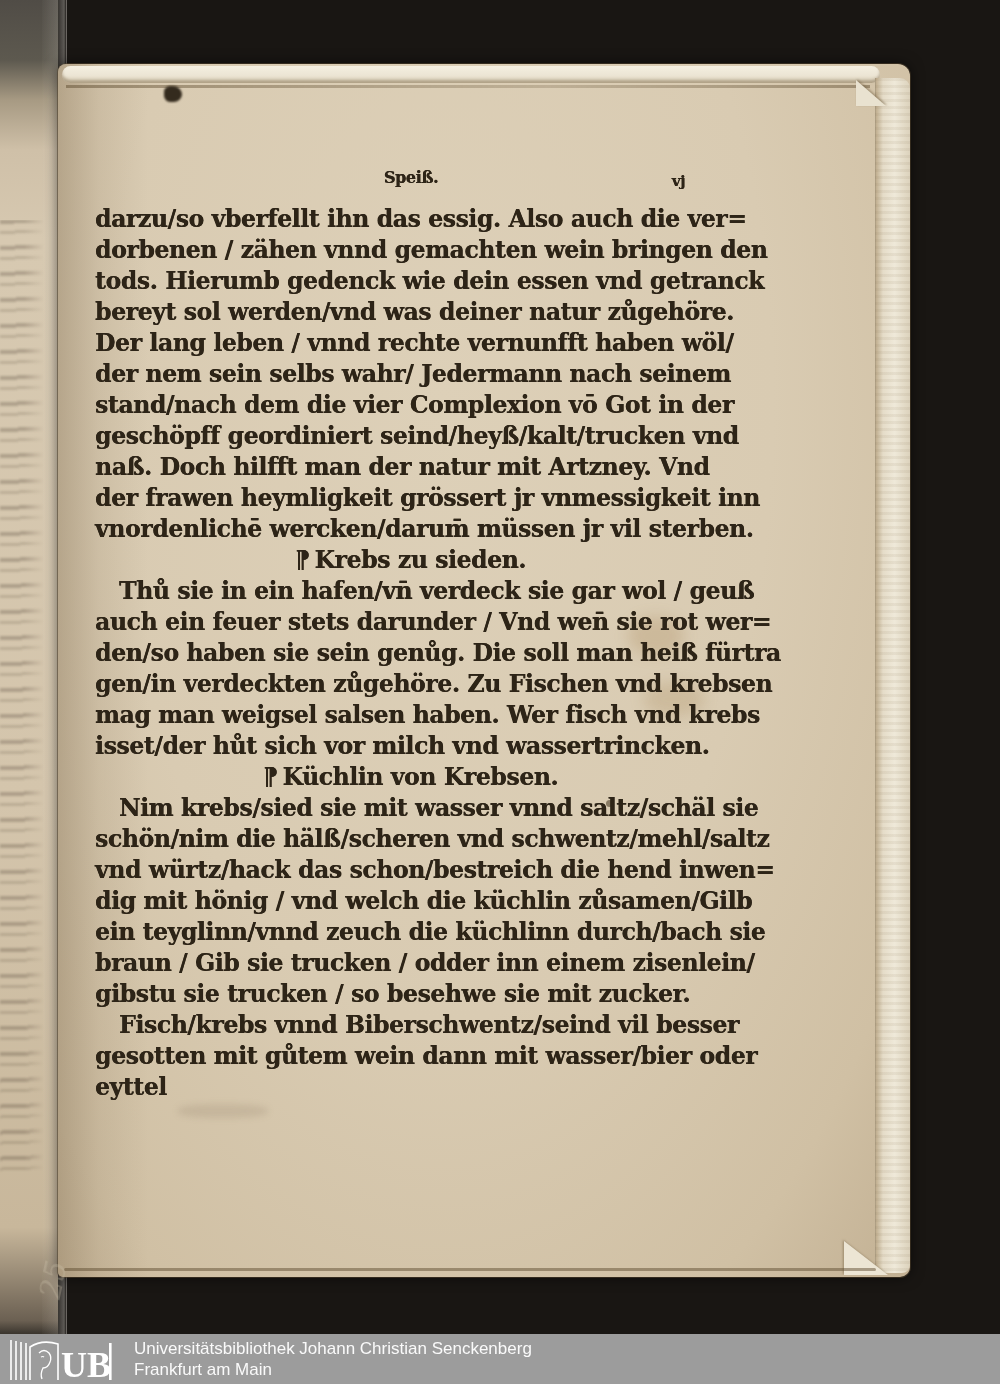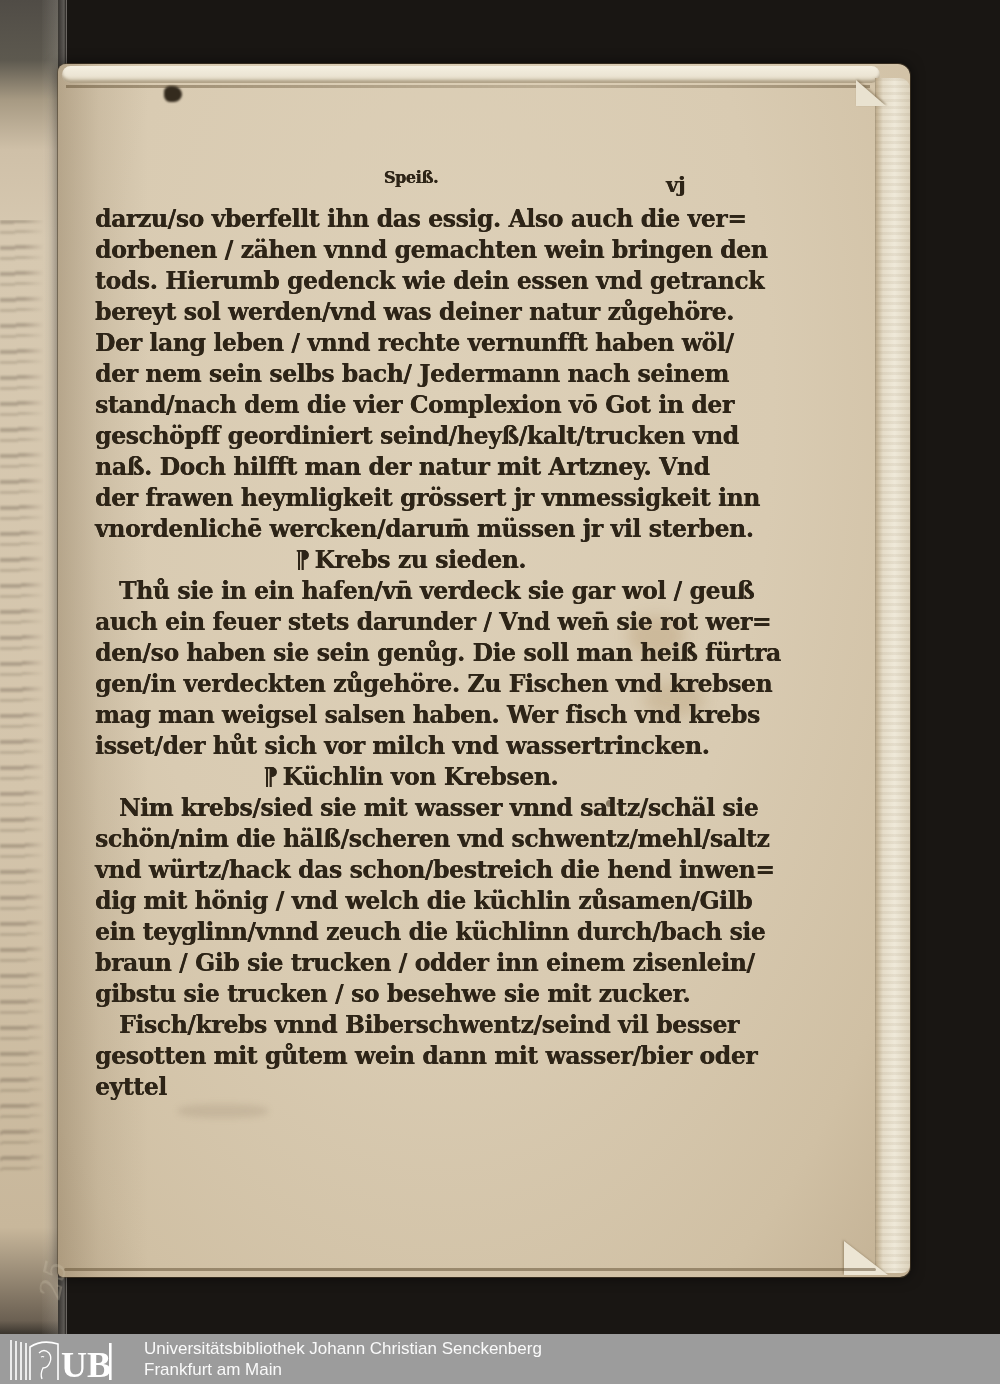--- a/index.html
+++ b/index.html
@@ -86,41 +86,41 @@
   .stain.s5{left:120px;top:1040px;width:90px;height:14px;background:rgba(110,95,70,.14);filter:blur(3px);border-radius:40%;}
   
   .content{
     position:absolute;left:37px;top:104px;width:632px;
     color:#2d2417;
     font-weight:700;font-size:23.5px;letter-spacing:-0.4px;
     text-shadow:0.35px 0 0 currentColor;
   }
   .headline-row{position:relative;height:36px;}
   .running-title{text-align:center;font-size:16px;}
-  .folio{position:absolute;right:42px;top:4px;font-size:21px;}
+  .folio{position:absolute;right:42px;top:4px;font-size:15px;}
   .line{white-space:nowrap;height:31px;line-height:31px;}
   .line.indent{padding-left:24px;}
   .line.heading{text-align:center;}
   .line.catchword{text-align:left;padding-right:4px;}
   .pilcrow{display:inline-block;transform:scaleX(-1);margin-right:4px;}
   
   .scribble{
     position:absolute;left:34px;top:1262px;
     color:rgba(205,195,172,.30);font-size:30px;font-style:italic;
     transform:rotate(-78deg);filter:blur(.7px);
     font-family:"DejaVu Serif",serif;
   }
   
   .footer-bar{
     position:absolute;left:0;bottom:0;width:1000px;height:50px;
     background:#9c9c9c;display:flex;align-items:center;
   }
   .ub-logo{margin-left:8px;flex:0 0 auto;}
   .footer-text{
-    margin-left:24px;color:#fafafa;
+    margin-left:14px;color:#fafafa;
     font-family:"Liberation Sans", sans-serif;
     font-size:17px;line-height:21px;
   }
 </style>
 </head>
 <body>
 
 <div class="left-strip">
   <div class="bleed"></div>
 </div>
@@ -145,21 +145,21 @@
     <div class="headline-row">
       <div class="running-title">Speiß.</div>
       <div class="folio">vj</div>
     </div>
 
     <div class="line">darzu/so vberfellt ihn das essig. Also auch die ver=</div>
     <div class="line">dorbenen / zähen vnnd gemachten wein bringen den</div>
     <div class="line">tods. Hierumb gedenck wie dein essen vnd getranck</div>
     <div class="line">bereyt sol werden/vnd was deiner natur zůgehöre.</div>
     <div class="line">Der lang leben / vnnd rechte vernunfft haben wöl/</div>
-    <div class="line">der nem sein selbs bach/ Jedermann nach seinem</div>
+    <div class="line">der nem sein selbs wahr/ Jedermann nach seinem</div>
     <div class="line">stand/nach dem die vier Complexion vō Got in der</div>
     <div class="line">geschöpff geordiniert seind/heyß/kalt/trucken vnd</div>
     <div class="line">naß. Doch hilfft man der natur mit Artzney. Vnd</div>
     <div class="line">der frawen heymligkeit grössert jr vnmessigkeit inn</div>
     <div class="line">vnordenlichē wercken/darum̄ müssen jr vil sterben.</div>
 
     <div class="line heading"><span class="pilcrow">¶</span><span>Krebs zu sieden.</span></div>
 
     <div class="line indent">Thů sie in ein hafen/vn̄ verdeck sie gar wol / geuß</div>
     <div class="line">auch ein feuer stets darunder / Vnd wen̄ sie rot wer=</div>

